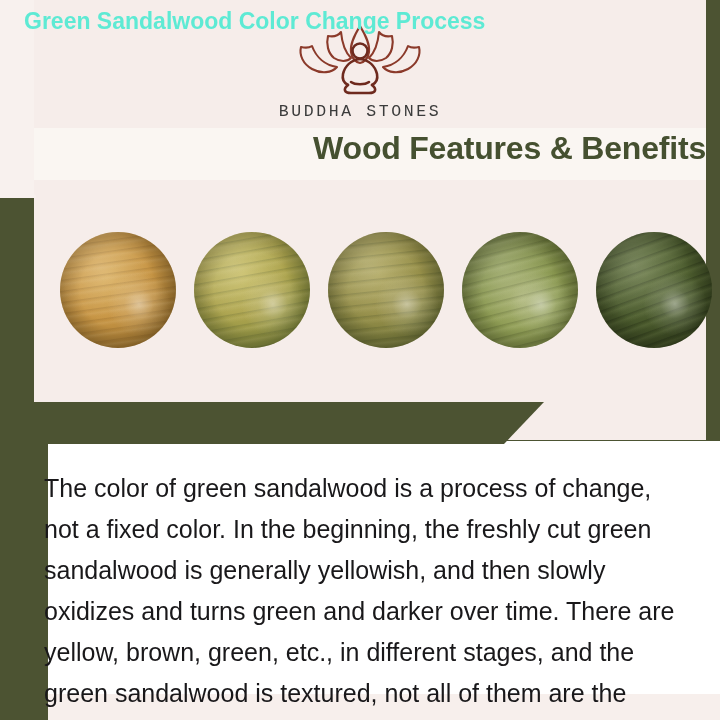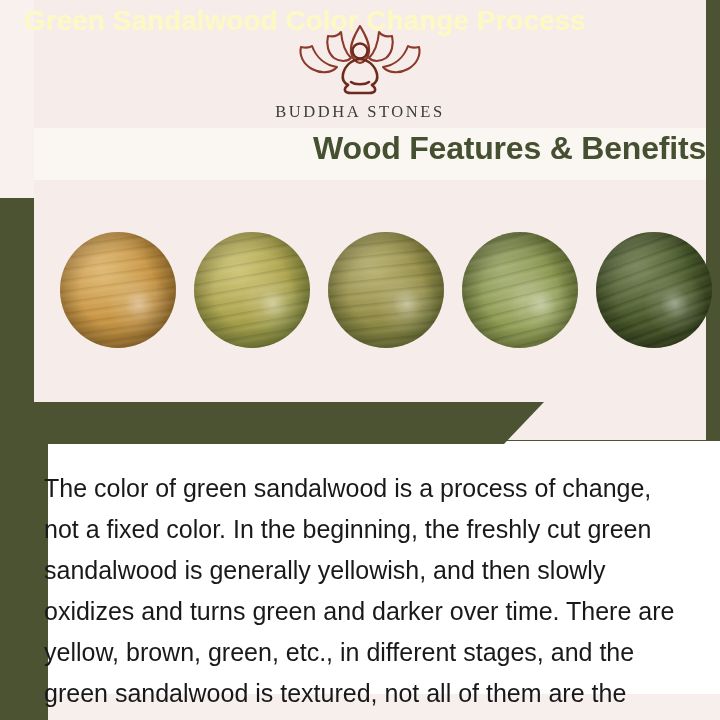--- a/index.html
+++ b/index.html
@@ -108,21 +108,21 @@
   }
   .logo-mark {
     display: block;
     margin: 0 auto;
     width: 150px;
     height: 74px;
   }
   .logo-wordmark {
     display: block;
     margin: 6px auto 0;
-    font-family: Liberation Serif, serif;
+    font-family: Liberation Mono, monospace;
     font-size: 16.5px;
     letter-spacing: 2.6px;
     color: #3B3B3B;
     font-weight: 400;
   }
 
   
   .headline {
     position: absolute;
     left: 34px;
@@ -177,23 +177,23 @@
     height: 42px;
     background: #4C5332;
     clip-path: polygon(0 0, 530px 0, 490px 42px, 0 42px);
   }
   .ribbon-label {
     position: absolute;
     left: 24px;
     top: 0;
     height: 42px;
     line-height: 42px;
-    font-size: 28px;
+    font-size: 23px;
     font-weight: bold;
-    color: #fef9c3;
+    color: #5eead4;
     letter-spacing: 0px;
     font-family: "Liberation Sans Narrow", "Liberation Sans", sans-serif;
   }
 
   
   .body-copy {
     position: absolute;
     left: 44px;
     top: 468px;
     width: 648px;

